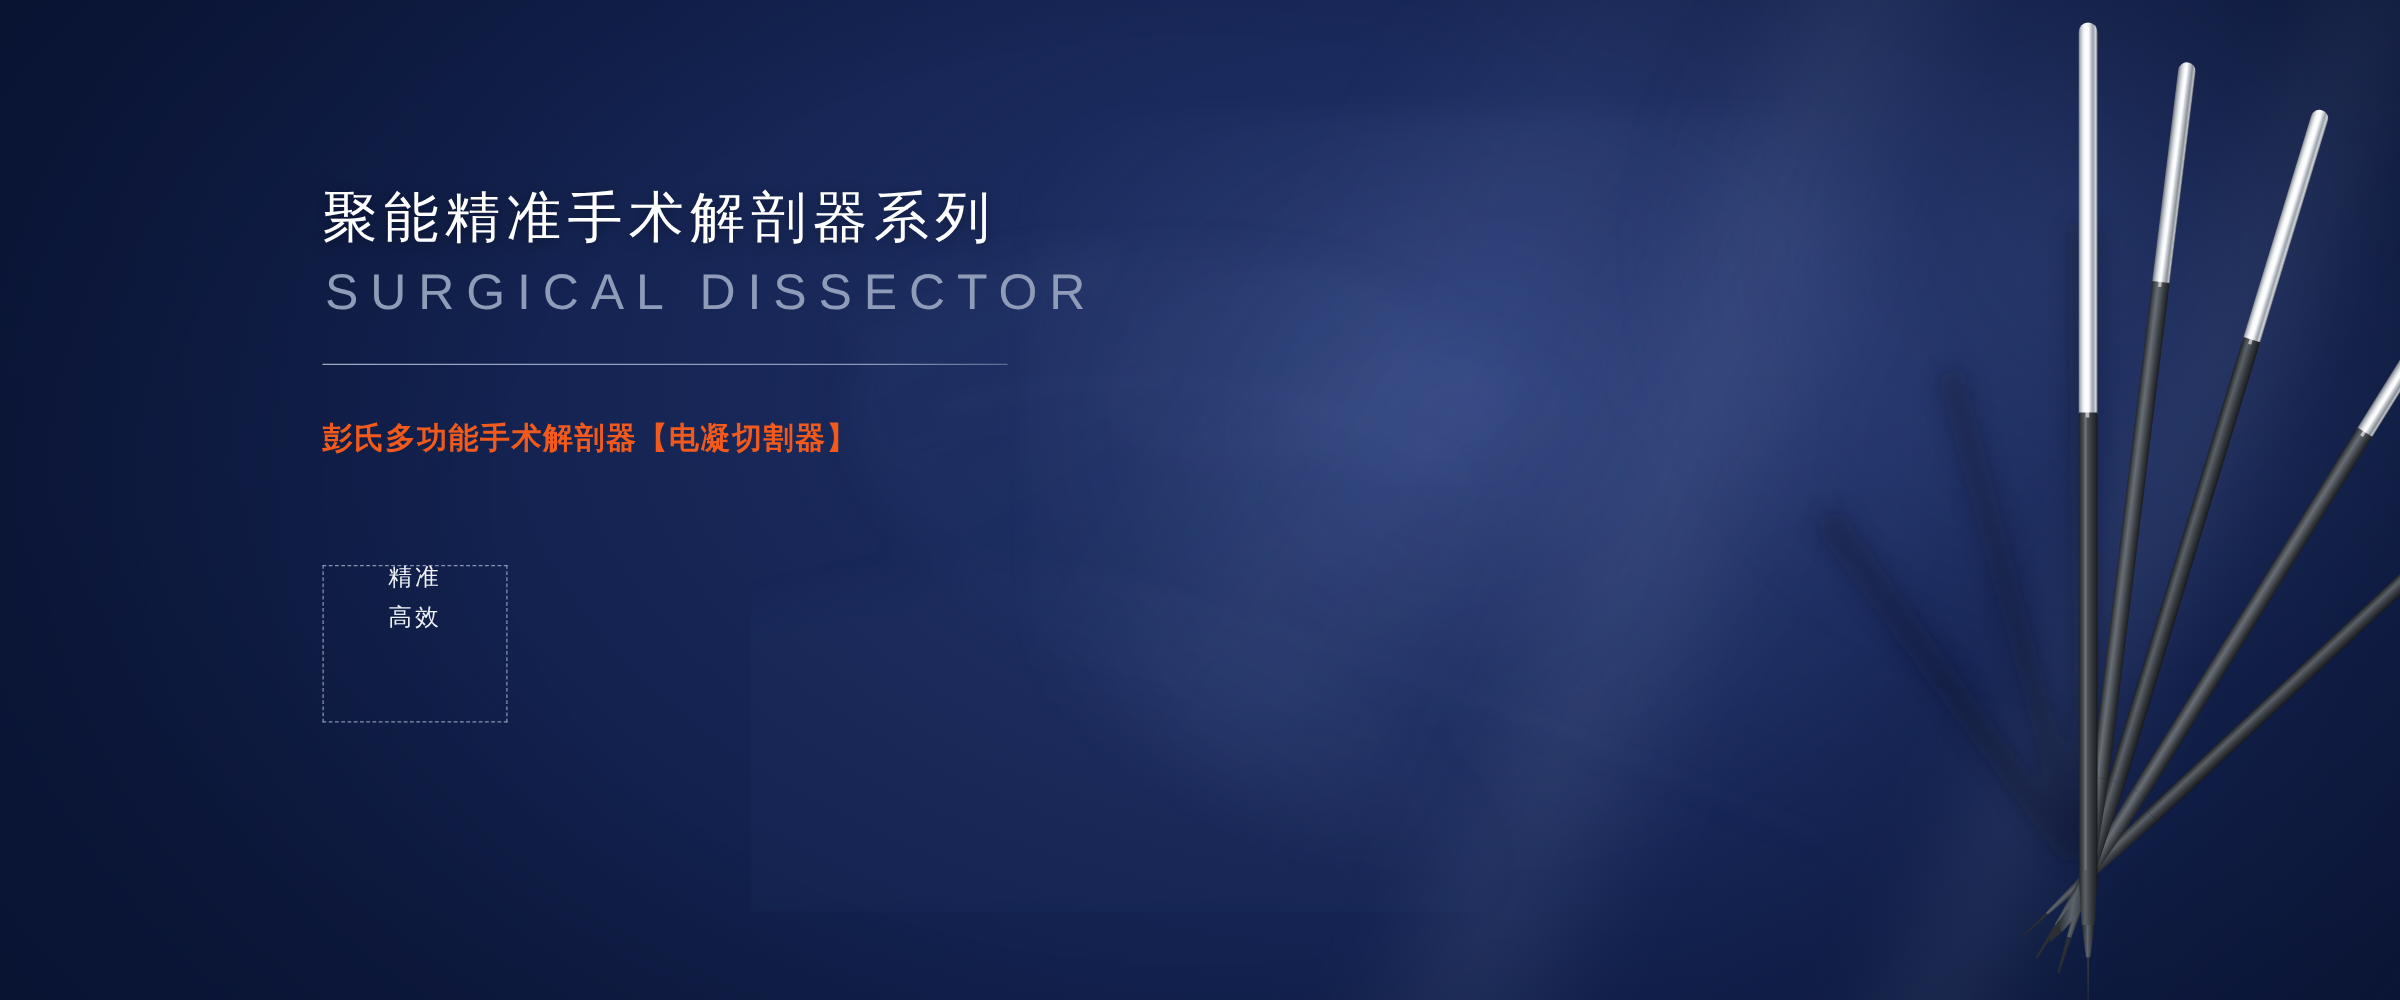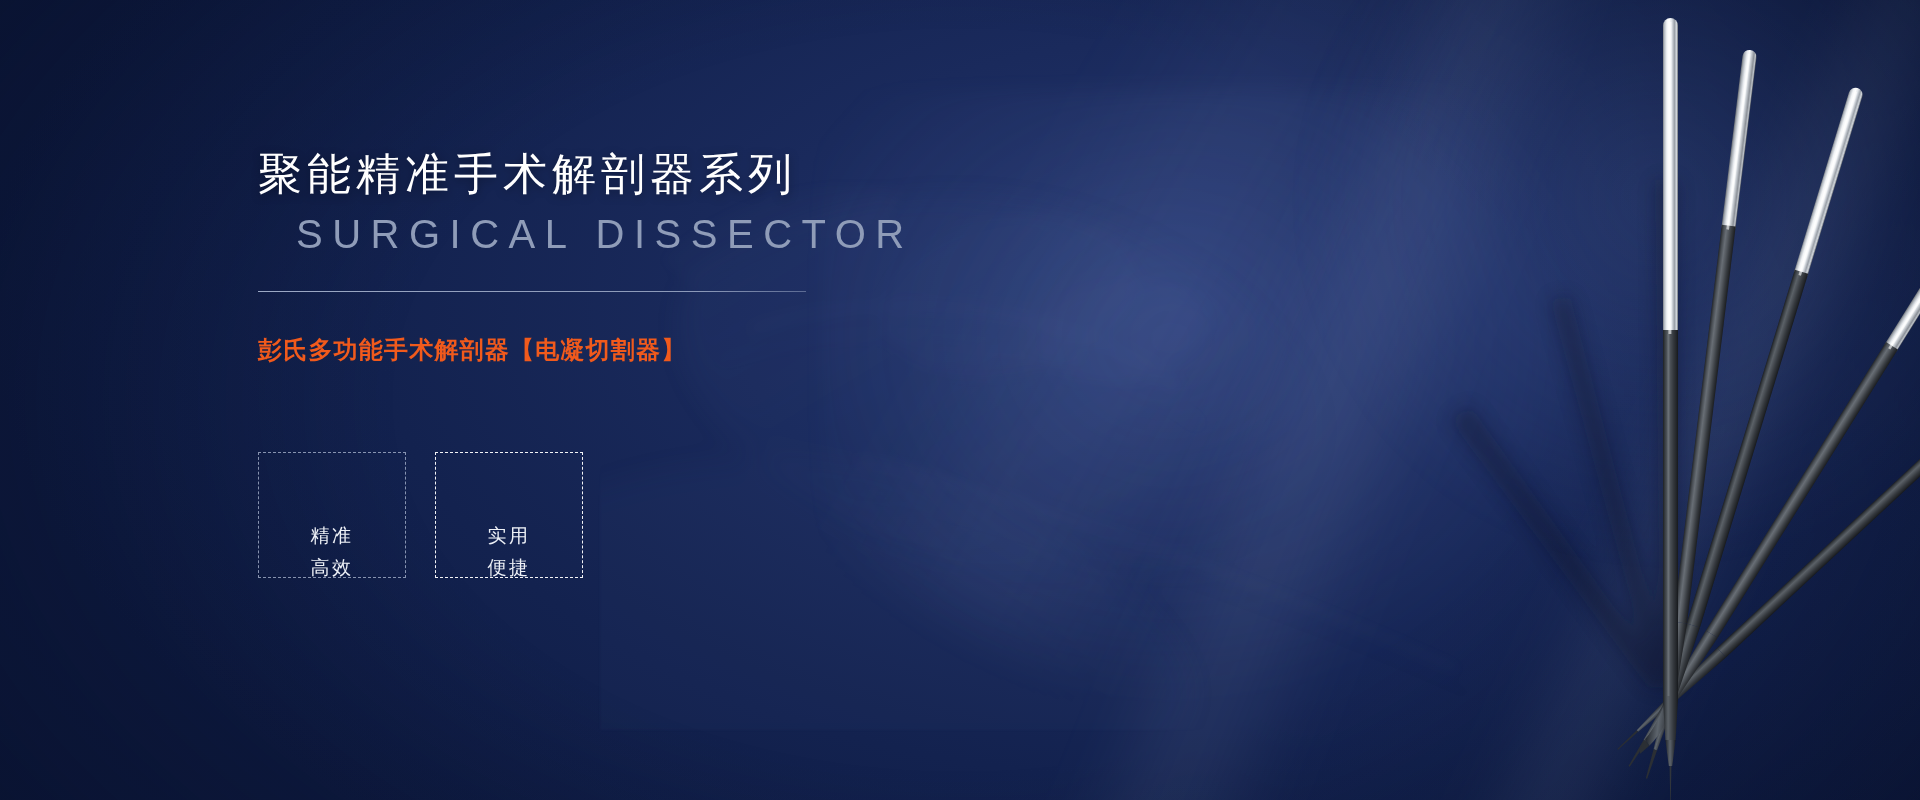--- a/index.html
+++ b/index.html
@@ -67,21 +67,21 @@
 
   .title-cn{
     position:absolute; left:0; top:145px;
     font-size:44px; font-weight:400; color:#ffffff;
     letter-spacing:5px; white-space:nowrap;
     text-shadow:0 2px 10px rgba(0,0,0,.35);
   }
   .title-en{
     position:absolute; left:2px; top:212px;
     font-size:40px; font-weight:300; color:#8f9cb8;
-    letter-spacing:9.5px; white-space:nowrap;margin-left:36px;
+    letter-spacing:9.5px; white-space:nowrap;
   }
   .divider{
     position:absolute; left:0px; top:291px;
     width:548px; height:1px;
     background:linear-gradient(90deg,rgba(168,181,208,.92) 0%,rgba(168,181,208,.80) 80%,rgba(168,181,208,.45) 100%);
   }
   .subtitle{
     position:absolute; left:0px; top:334px;
     font-size:24px; font-weight:700; color:#f15a1c;
     letter-spacing:1.2px; white-space:nowrap;
@@ -89,21 +89,21 @@
 
   
   .features{
     position:absolute; left:0px; top:452px;
     display:flex; gap:29px;
   }
   .feature{
     width:148px; height:126px;
     border:1px dashed rgba(182,193,216,.72);
     display:flex; flex-direction:column;
-    align-items:center; justify-content:flex-end;
+    align-items:center; justify-content:flex-start;
     gap:13px;
   }
   .feature.bright{ border-color:rgba(255,255,255,.95); }
   .feature .line{
     font-size:19px; color:#eef1f7; letter-spacing:2.5px;
     line-height:1; white-space:nowrap;
   }
 
   
   .instruments{
@@ -277,22 +277,18 @@
 
     <div class="subtitle">彭氏多功能手术解剖器【电凝切割器】</div>
 
     <div class="features">
 
       <div class="feature">
         <span class="line">精准</span>
         <span class="line">高效</span>
       </div>
 
-      <div class="feature bright">
-        <span class="line">实用</span>
-        <span class="line">便捷</span>
-      </div>
 
 
     </div>
   </div>
 
 </div>
 
 </body></html>

